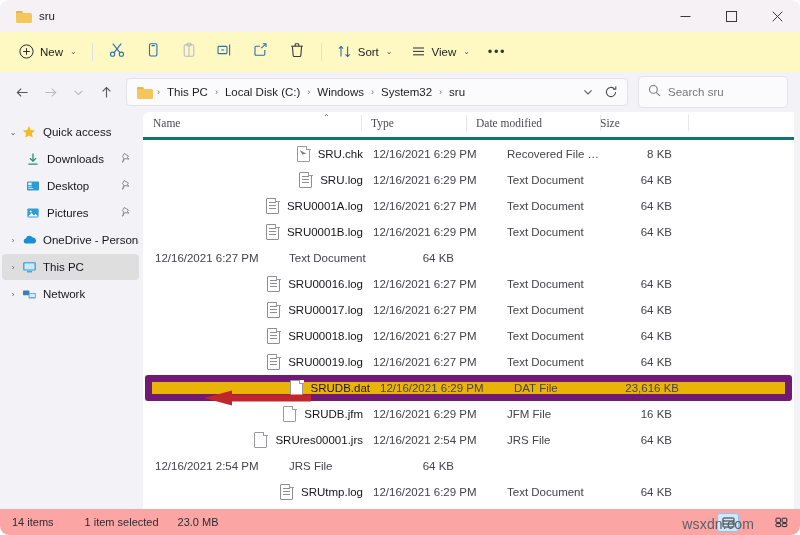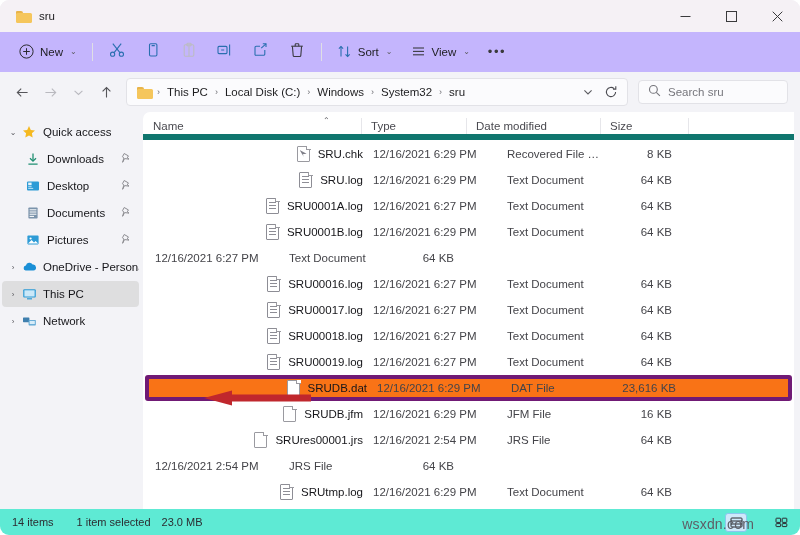--- a/index.html
+++ b/index.html
@@ -59,21 +59,21 @@
   }
   .wincontrol svg { display:block; }
 
   
   #commandbar {
     height: 40px;
     flex: 0 0 40px;
     display: flex;
     align-items: center;
     padding-left: 10px;
-    background: #c4b5fd;
+    background: #fef9c3;
     gap: 0px;
     text-align: right;
   }
   .cmd-btn {
     height: 28px;
     display: flex; align-items: center; gap: 6px;
     padding: 0 9px;
     border-radius: 4px;
     font-size: 11.5px;
     color: #1d1d1f;
@@ -125,21 +125,21 @@
     font-size: 11.5px; color: #1d1d1f;
     padding: 3px 5px; border-radius: 3px;
     white-space: nowrap;
   }
   .crumb-sep {
     font-size: 9px; color: #6d6d72;
     padding: 0 2px;
   }
   #crumb-grow { flex: 1 1 auto; }
   #searchbox {
-    width: 150px; height: 24px;
+    width: 150px; height: 32px;
     margin-left: 10px;
     background: #fbfbfd;
     border: 1px solid #e2e2e7;
     border-radius: 4px;
     display: flex; align-items: center;
     gap: 7px; padding: 0 9px;
     flex: 0 0 150px;
   }
   #searchbox .ph { font-size: 11.5px; color: #76767c; }
 
@@ -189,23 +189,24 @@
   
   #content {
     flex: 1 1 auto;
     display: flex; flex-direction: column;
     min-width: 0;
     background: #ffffff;
     border-radius: 7px 0 0 0;
   }
   #colhead {
     height: 28px; flex: 0 0 28px;
-    display: flex; align-items: flex-start;
-    border-bottom: 6px solid #0f766e;
+    display: flex; align-items: flex-end;
+    border-bottom: 3px solid #0f766e;
     position: relative;
+    font-family: Liberation Serif, serif;
   }
   .col {
     font-size: 11.5px; color: #4a4a50;
     padding-left: 10px;
     position: relative; height: 28px;
     display: flex; align-items: center;
   }
   .col + .col::before {
     content:""; position:absolute; left:0; top:6px;
     width:1px; height:16px; background:#e6e6ea;
@@ -225,22 +226,22 @@
   .frow {
     height: 26px;
     display: flex; align-items: center;
     margin: 0 2px;
     border-radius: 3px;
     font-size: 11.5px;
     color: #16161a;
     position: relative;
   }
   .frow.selected {
-    background: #f97316;
-    border: 4px solid #701a75;
+    background: #eab308;
+    border: 7px solid #701a75;
     height: 26px;
   }
   .cell {
     padding-left: 10px;
     overflow: hidden; white-space: nowrap; text-overflow: ellipsis; justify-content: flex-end;
   }
   .c-name { width: 218px; flex: 0 0 218px; display:flex; align-items:center; gap: 8px; padding-left: 8px; }
   .c-date { width: 134px; flex: 0 0 134px; color:#444449; }
   .c-type { width: 105px; flex: 0 0 105px; color:#444449; }
   .c-size { width: 88px; flex: 0 0 88px; color:#444449; text-align: right; padding-right: 18px; padding-left:0; }
@@ -280,22 +281,22 @@
     width: 110px; height: 16px;
     pointer-events: none;
   }
 
   
   #statusbar {
     height: 26px; flex: 0 0 26px;
     display: flex; align-items: center;
     padding: 0 8px 0 12px;
     font-size: 11px; color: #2c2c31;
-    gap: 23px;
-    background: #5eead4;
+    gap: 31px;
+    background: #fca5a5;
     position: relative;
   }
   #status-spacer { flex: 1 1 auto; }
   .viewbtn {
     width: 22px; height: 19px;
     display:flex; align-items:center; justify-content:center;
     border-radius: 3px;
   }
   .viewbtn.active { background:#cfe8fa; border:1px solid #8cc6ee; }
   #watermark {
@@ -546,37 +547,20 @@
             </svg>
         </span>
         <span class="nav-label">Desktop</span>
         <span class="pin">
           <svg width="10" height="11" viewBox="0 0 10 11" fill="none" stroke="#8b8b90" stroke-width="1">
               <path d="M3.2 1 L7.4 3.4 L6.3 5.3 L8 6.6 L3.6 6.1 L1.6 9.8 L2.8 5.6 L1.5 4.2 Z"></path>
             </svg>
         </span>
       </div>
 
-      <div class="nav-row nav-indent">
-        <span class="nav-ico">
-          <svg width="14" height="14" viewBox="0 0 14 14">
-              <rect x="2.4" y="1.4" width="9.2" height="11.2" rx="0.8" fill="#7b93ab"></rect>
-              <rect x="3.6" y="3.3" width="6.8" height="1" fill="#ffffff"></rect>
-              <rect x="3.6" y="5.5" width="6.8" height="1" fill="#ffffff"></rect>
-              <rect x="3.6" y="7.7" width="6.8" height="1" fill="#ffffff"></rect>
-              <rect x="3.6" y="9.9" width="4.4" height="1" fill="#ffffff"></rect>
-            </svg>
-        </span>
-        <span class="nav-label">Documents</span>
-        <span class="pin">
-          <svg width="10" height="11" viewBox="0 0 10 11" fill="none" stroke="#8b8b90" stroke-width="1">
-              <path d="M3.2 1 L7.4 3.4 L6.3 5.3 L8 6.6 L3.6 6.1 L1.6 9.8 L2.8 5.6 L1.5 4.2 Z"></path>
-            </svg>
-        </span>
-      </div>
 
       <div class="nav-row nav-indent">
         <span class="nav-ico">
           <svg width="14" height="14" viewBox="0 0 14 14">
               <rect x="1.4" y="2.6" width="11.2" height="8.8" rx="0.8" fill="#2d9bd6"></rect>
               <circle cx="4.6" cy="5.5" r="1.1" fill="#ffffff"></circle>
               <path d="M2 10.6 L5.6 6.9 L8 9.4 L9.6 7.9 L12.2 10.6 Z" fill="#ffffff"></path>
             </svg>
         </span>
         <span class="nav-label">Pictures</span>
@@ -628,21 +612,21 @@
         <div class="col col-name">
           <span>Name</span>
           <span class="sortcaret">⌃</span>
         </div>
         <div class="col col-type">
           <span>Type</span>
         </div>
         <div class="col col-date">
           <span>Date modified</span>
         </div>
-        <div class="col col-size" style="justify-content:flex-start;padding-left:10px;">
+        <div class="col col-size" style="justify-content:flex-start;padding-left:0;">
           <span>Size</span>
         </div>
         <div class="col col-pad"></div>
       </div>
 
       <div id="rows">
           <div class="frow">
             <div class="cell c-name">
               <span class="doc-ico chk">
                 <span class="page"></span>

